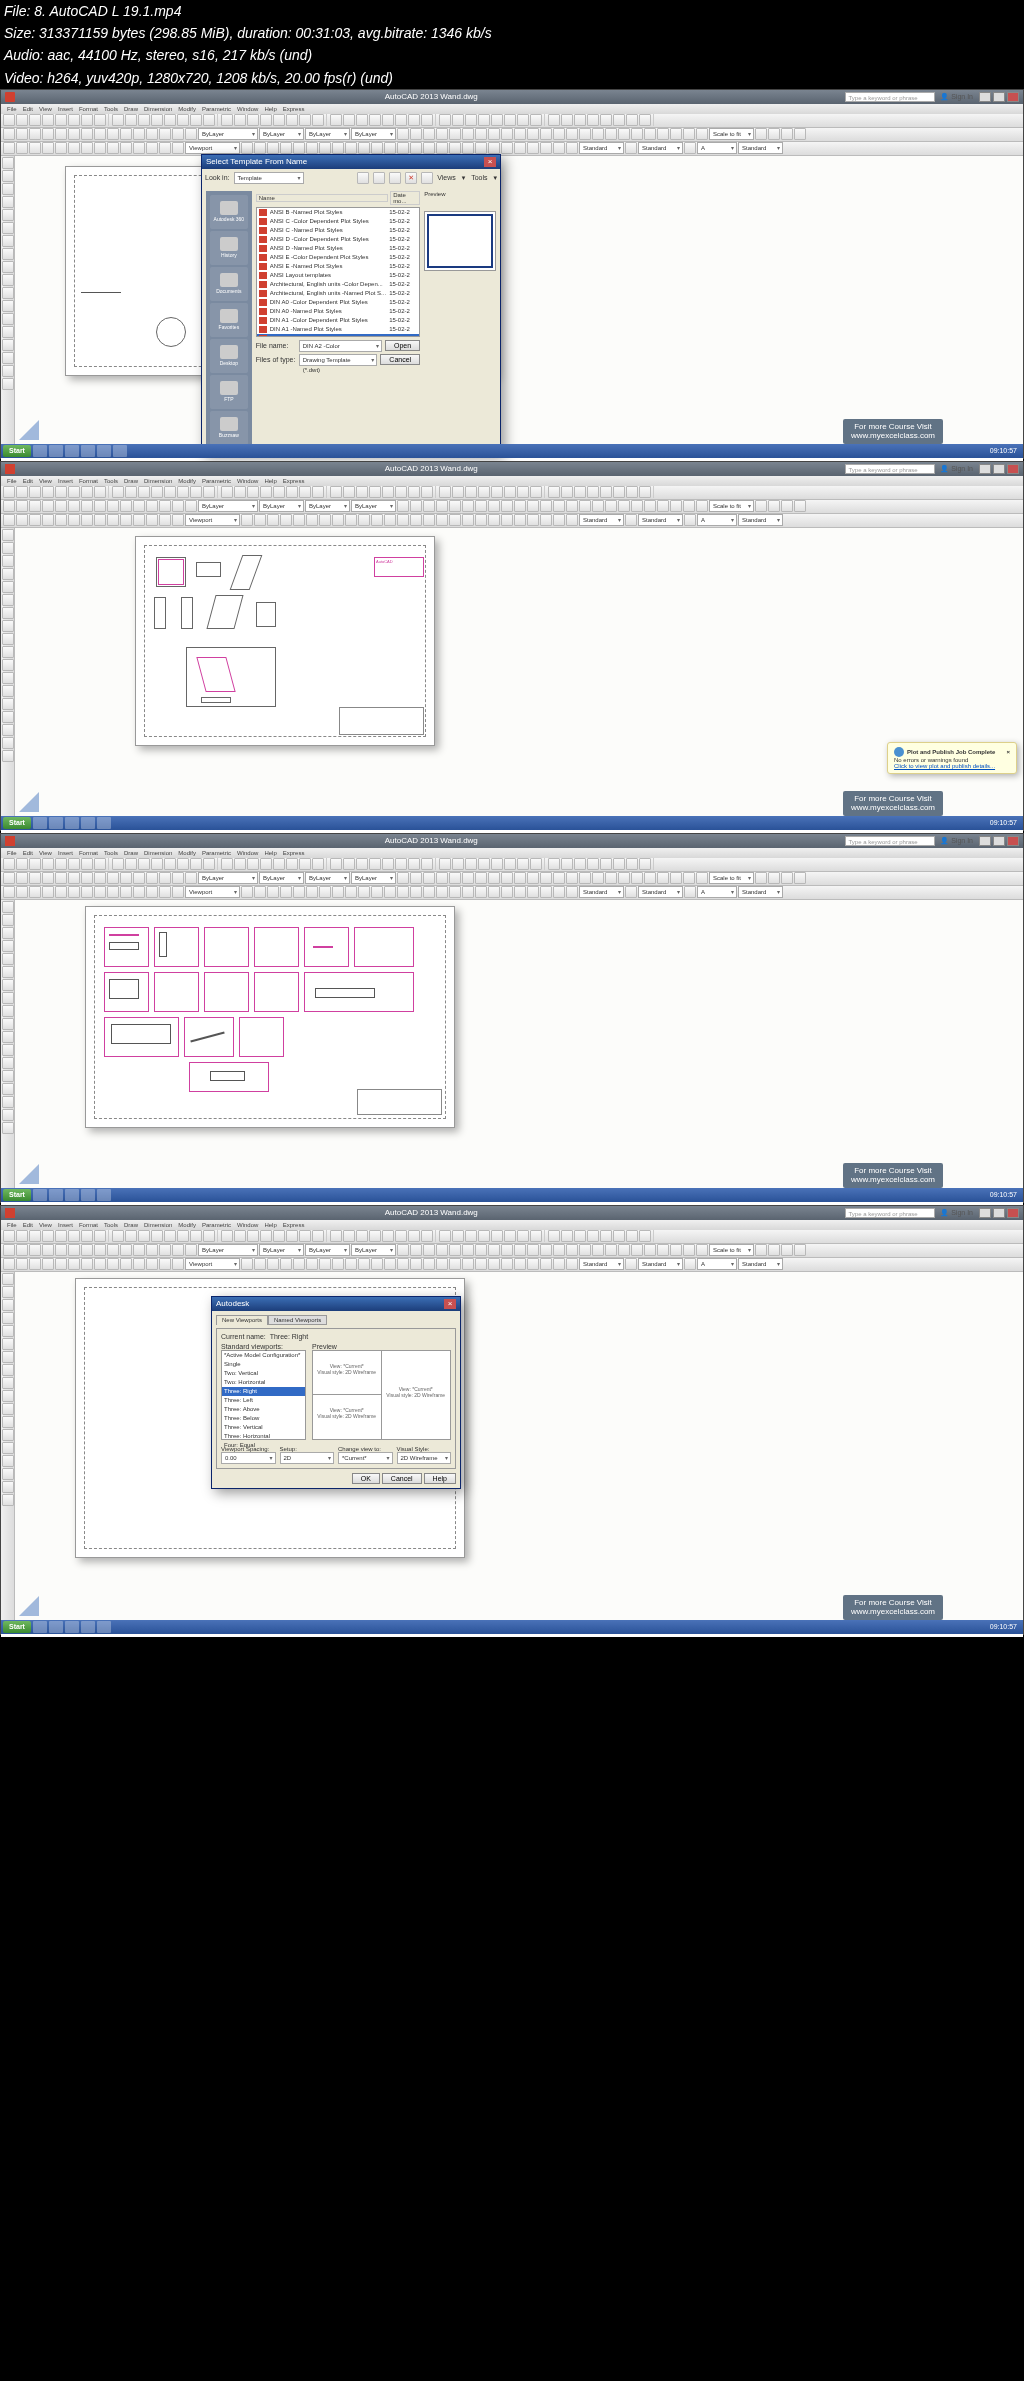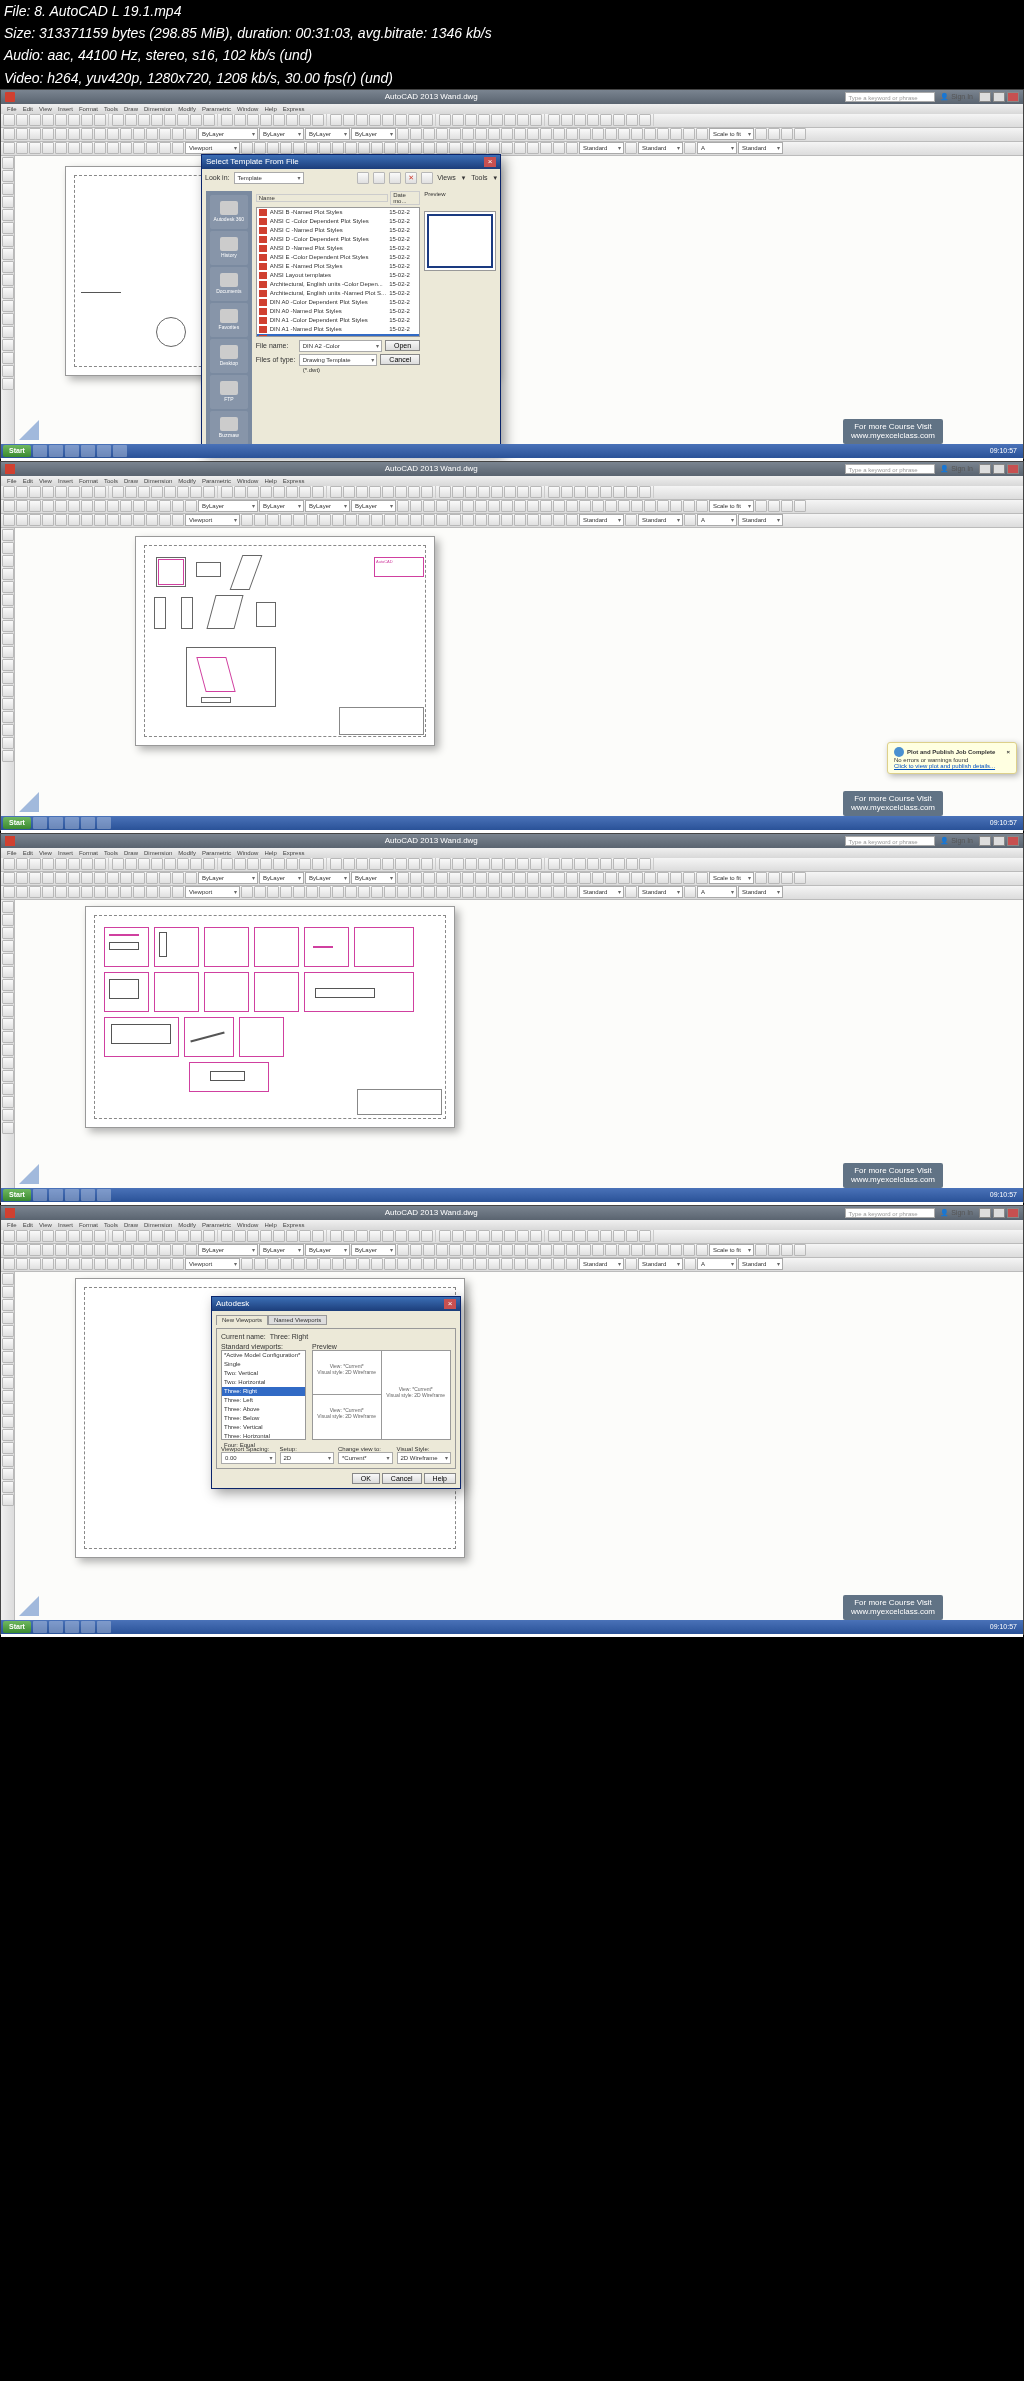--- a/index.html
+++ b/index.html
@@ -65,22 +65,22 @@
 .signin { font-size:7px; color:#555; margin:0 4px;}
 .titlebar-right { display:flex; align-items:center; gap:2px;}
 .win-btn { width:12px; height:10px; background:#ddd; border:1px solid #888;}
 .win-btn.close { background:#c75050;}
 </style>
 </head>
 <body>
 
 <div class="meta">File: 8. AutoCAD L 19.1.mp4</div>
 <div class="meta">Size: 313371159 bytes (298.85 MiB), duration: 00:31:03, avg.bitrate: 1346 kb/s</div>
-<div class="meta">Audio: aac, 44100 Hz, stereo, s16, 102 kb/s (und)</div>
-<div class="meta">Video: h264, yuv420p, 1280x720, 1208 kb/s, 30.00 fps(r) (und)</div>
+<div class="meta">Audio: aac, 44100 Hz, stereo, s16, 217 kb/s (und)</div>
+<div class="meta">Video: h264, yuv420p, 1280x720, 1208 kb/s, 20.00 fps(r) (und)</div>
 
 <div class="frame">
   <div class="titlebar">
     <span style="width:10px;height:10px;background:#d04030;border-radius:1px;margin-right:3px;"></span>
     <span class="center">AutoCAD 2013   Wand.dwg</span>
     <div class="titlebar-right">
       <span class="keyword-box">Type a keyword or phrase</span>
       <span class="signin">👤 <span>Sign In</span></span>
       <span class="win-btn"></span>
       <span class="win-btn"></span>
@@ -339,21 +339,21 @@
         <span class="tb-btn" style="background: linear-gradient(rgb(232, 232, 232), rgb(200, 200, 200));"></span>
         <span class="tb-btn" style="background: linear-gradient(rgb(232, 232, 232), rgb(200, 200, 200));"></span>
         <span class="tb-btn" style="background: linear-gradient(rgb(232, 232, 232), rgb(200, 200, 200));"></span>
         <span class="tb-btn" style="background: linear-gradient(rgb(232, 232, 232), rgb(200, 200, 200));"></span>
         <span class="tb-btn" style="background: linear-gradient(rgb(232, 232, 232), rgb(200, 200, 200));"></span>
       </div>
   </div>
 
   <div class="dialog" style="left:200px;top:64px;width:300px;">
     <div class="dialog-title">
-      <span>Select Template From File</span>
+      <span>Select Template From Name</span>
       <span class="x">×</span>
     </div>
     <div style="padding:3px;display:flex;gap:4px;align-items:center;">
       <span>Look in:</span>
       <span class="tb-combo" style="width:70px;">Template</span>
       <span style="flex:1"></span>
       <span class="tb-btn"></span>
       <span class="tb-btn"></span>
       <span class="tb-btn"></span>
       <span class="tb-btn" style="color:#d04030;text-align:center;line-height:10px;">✕</span>

